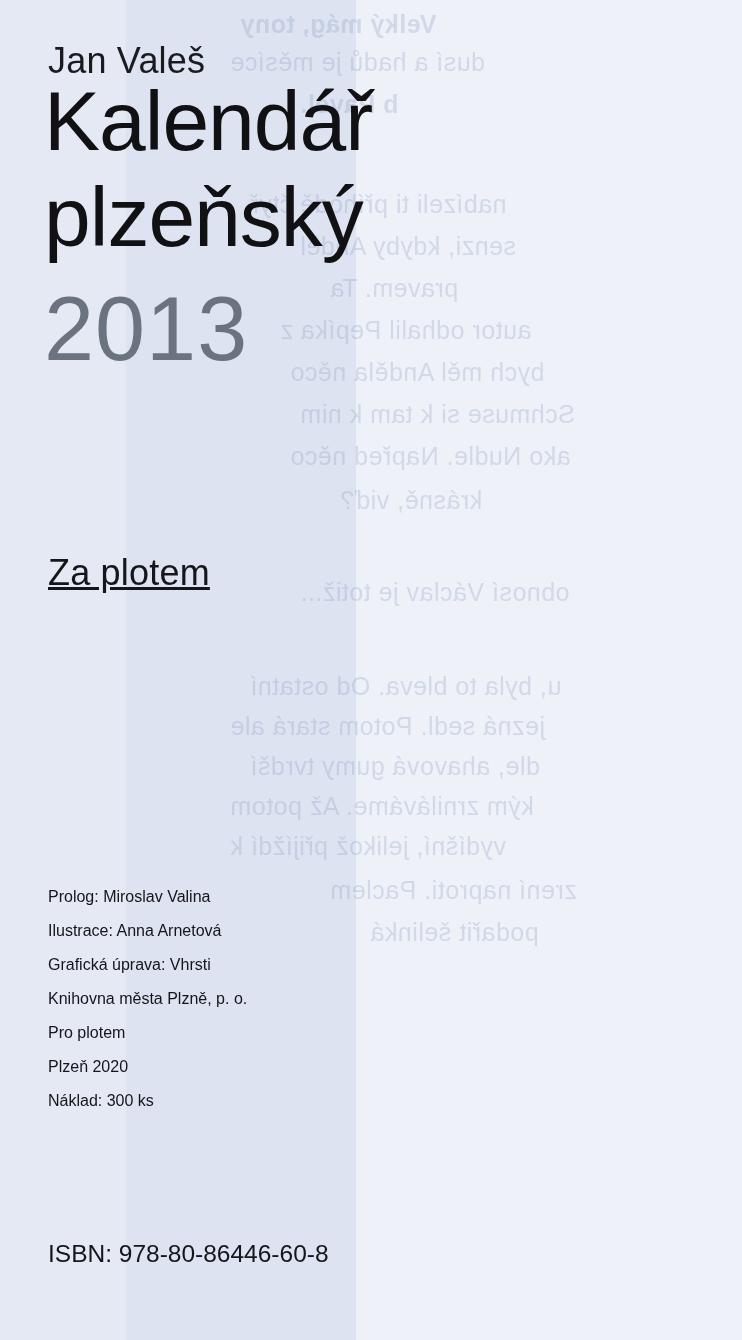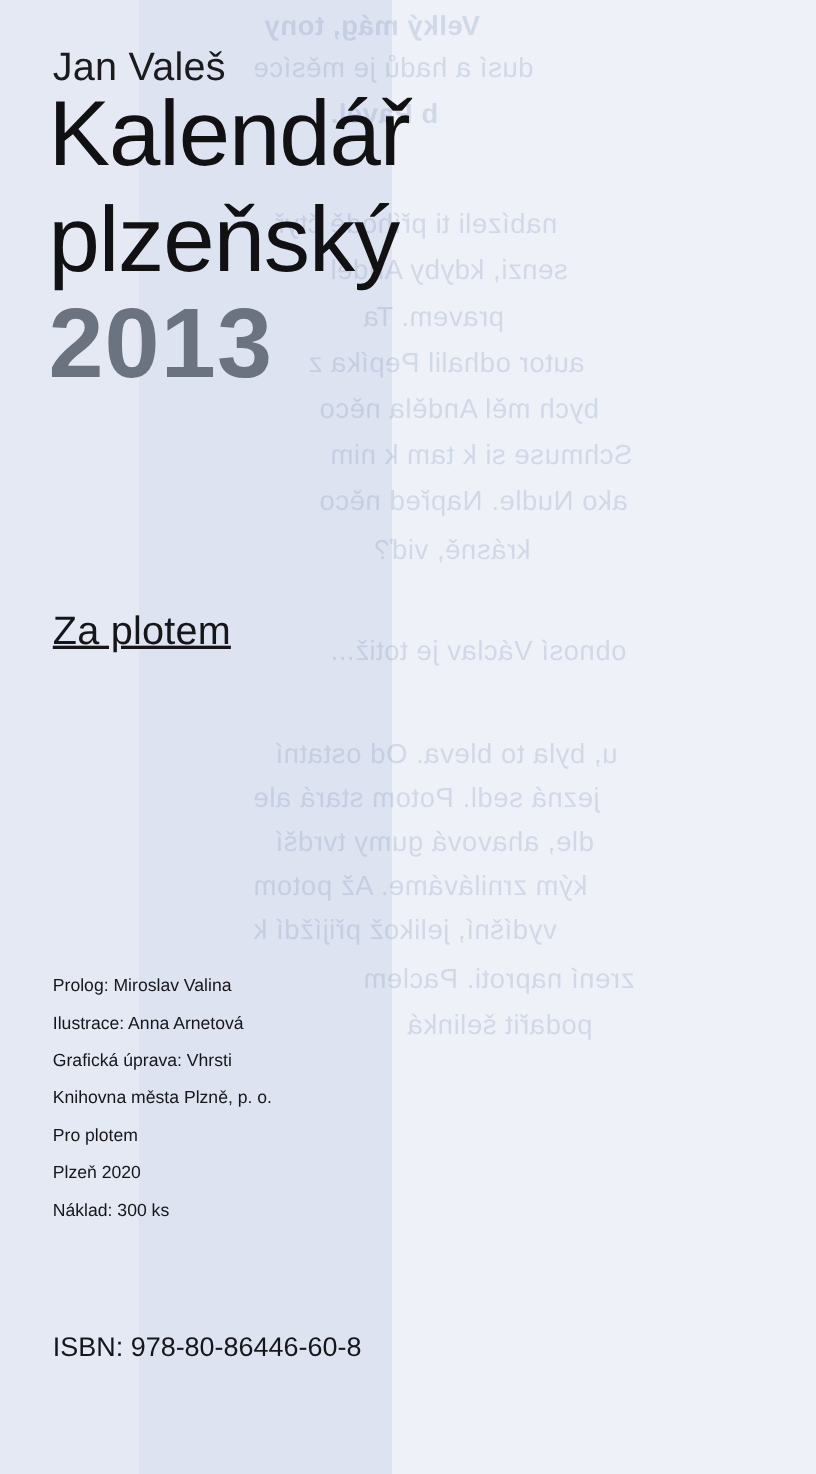--- a/index.html
+++ b/index.html
@@ -81,24 +81,24 @@
     letter-spacing: -1px;
     margin: 0;
     font-weight: normal;
   }
   .title-line.l2 {
     margin-top: 16px;
   }
   .title-year {
     font-size: 90px;
     line-height: 1;
-    margin: 10px 0 0 0;
+    margin: 26px 0 0 0;
     color: #6b7280;
     letter-spacing: 1px;
-    font-weight: bold;
+    font-weight: normal;
   }
 
   .subtitle {
     position: absolute;
     left: 48px;
     top: 552px;
     font-size: 36px;
     color: #15151a;
     letter-spacing: 0.2px;
     text-decoration: underline;
@@ -112,21 +112,21 @@
     line-height: 34px;
     color: #15151a;
   }
   .credits div {
     white-space: nowrap;
   }
 
   .isbn {
     position: absolute;
     left: 48px;
-    top: 1212px;
+    top: 1240px;
     font-size: 24.5px;
     color: #15151a;
   }
 </style>
 </head>
 <body>
 
 <div class="page">
 
   <div class="ghost-layer">

